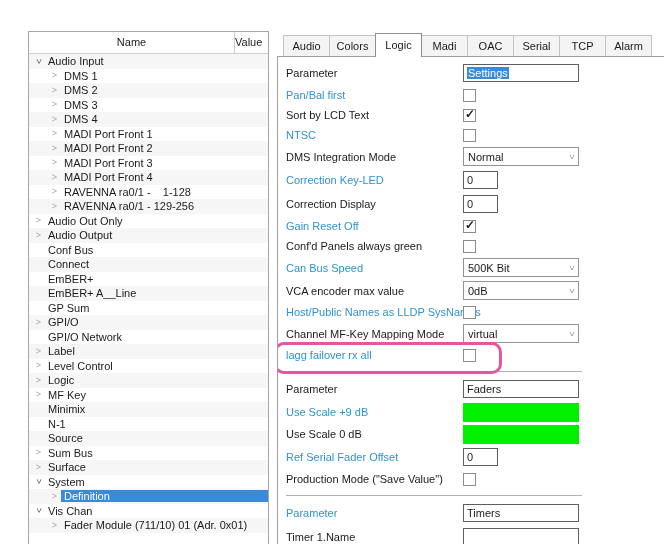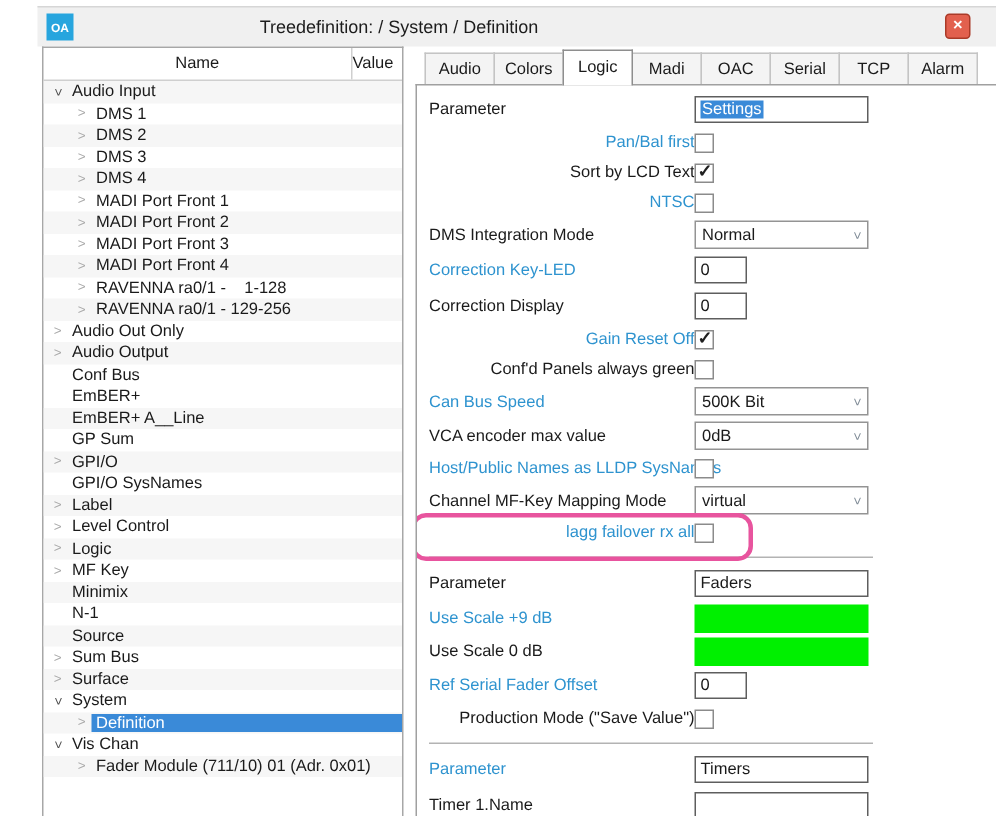--- a/index.html
+++ b/index.html
@@ -71,21 +71,21 @@
     position: relative; z-index: 4; margin-bottom: -1px;
   }
 
   
   .rpanel {
     position: absolute; left: 277px; top: 56px; right: 0; bottom: 0;
     border-left: 1px solid #a0a0a0; border-top: 1px solid #a0a0a0;
     background: #fff; padding: 4px 0 0 8px; overflow: hidden;
   }
   .prow { display: flex; align-items: center; position: relative; }
-  .rh24 { height: 24px; } .rh23 { height: 23px; } .rh22 { height: 22px; } .rh20 { height: 20px; text-align: right; }
+  .rh24 { height: 24px; } .rh23 { height: 23px; } .rh22 { height: 22px; } .rh20 { height: 20px; }
   .plabel { width: 177px; flex: none; white-space: nowrap; }
   .plabel.blue { color: var(--labelblue); }
   .tinput {
     width: 116px; height: 18px; border: 1px solid #5e5e5e; background: #fff;
     display: flex; align-items: center; padding: 0 3px; flex: none;
   }
   .tinput.small { width: 35px; }
   .selhl { background: var(--selblue); color: #fff; padding: 0 1px; }
   .dd {
     width: 116px; height: 19px; border: 1px solid #949494; background: #fff;
@@ -104,25 +104,20 @@
   .annotated::after {
     content: ''; position: absolute; left: -12px; top: -3px; width: 222px; height: 26px;
     border: 3px solid var(--pink); border-radius: 10px; pointer-events: none;
   }
 </style>
 </head>
 <body>
 
 <div id="app">
 
-  <div class="titlebar">
-    <div class="app-icon">OA</div>
-    <div class="title">Treedefinition:  / System / Definition</div>
-    <div class="close-btn">×</div>
-  </div>
 
   <div class="tree">
     <div class="tree-header">
       <div class="th-name">Name</div>
       <div class="th-value">Value</div>
     </div>
     <div id="tree-rows">
         <div class="trow lv1 odd"><span class="chev expanded">&gt;</span><span class="lblwrap">Audio Input</span></div>
         <div class="trow lv2"><span class="chev collapsed">&gt;</span><span class="lblwrap">DMS 1</span></div>
         <div class="trow lv2 odd"><span class="chev collapsed">&gt;</span><span class="lblwrap">DMS 2</span></div>
@@ -130,25 +125,26 @@
         <div class="trow lv2 odd"><span class="chev collapsed">&gt;</span><span class="lblwrap">DMS 4</span></div>
         <div class="trow lv2"><span class="chev collapsed">&gt;</span><span class="lblwrap">MADI Port Front 1</span></div>
         <div class="trow lv2 odd"><span class="chev collapsed">&gt;</span><span class="lblwrap">MADI Port Front 2</span></div>
         <div class="trow lv2"><span class="chev collapsed">&gt;</span><span class="lblwrap">MADI Port Front 3</span></div>
         <div class="trow lv2 odd"><span class="chev collapsed">&gt;</span><span class="lblwrap">MADI Port Front 4</span></div>
         <div class="trow lv2"><span class="chev collapsed">&gt;</span><span class="lblwrap">RAVENNA ra0/1 -    1-128</span></div>
         <div class="trow lv2 odd"><span class="chev collapsed">&gt;</span><span class="lblwrap">RAVENNA ra0/1 - 129-256</span></div>
         <div class="trow lv1"><span class="chev collapsed">&gt;</span><span class="lblwrap">Audio Out Only</span></div>
         <div class="trow lv1 odd"><span class="chev collapsed">&gt;</span><span class="lblwrap">Audio Output</span></div>
         <div class="trow lv1"><span class="chev none">&gt;</span><span class="lblwrap">Conf Bus</span></div>
+        <div class="trow lv1 odd"><span class="chev none">&gt;</span><span class="lblwrap">Connect</span></div>
         <div class="trow lv1"><span class="chev none">&gt;</span><span class="lblwrap">EmBER+</span></div>
         <div class="trow lv1 odd"><span class="chev none">&gt;</span><span class="lblwrap">EmBER+ A__Line</span></div>
         <div class="trow lv1"><span class="chev none">&gt;</span><span class="lblwrap">GP Sum</span></div>
         <div class="trow lv1 odd"><span class="chev collapsed">&gt;</span><span class="lblwrap">GPI/O</span></div>
-        <div class="trow lv1"><span class="chev none">&gt;</span><span class="lblwrap">GPI/O SysNames</span></div>
+        <div class="trow lv1"><span class="chev none">&gt;</span><span class="lblwrap">GPI/O Network</span></div>
         <div class="trow lv1 odd"><span class="chev collapsed">&gt;</span><span class="lblwrap">Label</span></div>
         <div class="trow lv1"><span class="chev collapsed">&gt;</span><span class="lblwrap">Level Control</span></div>
         <div class="trow lv1 odd"><span class="chev collapsed">&gt;</span><span class="lblwrap">Logic</span></div>
         <div class="trow lv1"><span class="chev collapsed">&gt;</span><span class="lblwrap">MF Key</span></div>
         <div class="trow lv1 odd"><span class="chev none">&gt;</span><span class="lblwrap">Minimix</span></div>
         <div class="trow lv1"><span class="chev none">&gt;</span><span class="lblwrap">N-1</span></div>
         <div class="trow lv1 odd"><span class="chev none">&gt;</span><span class="lblwrap">Source</span></div>
         <div class="trow lv1"><span class="chev collapsed">&gt;</span><span class="lblwrap">Sum Bus</span></div>
         <div class="trow lv1 odd"><span class="chev collapsed">&gt;</span><span class="lblwrap">Surface</span></div>
         <div class="trow lv1"><span class="chev expanded">&gt;</span><span class="lblwrap">System</span></div>

